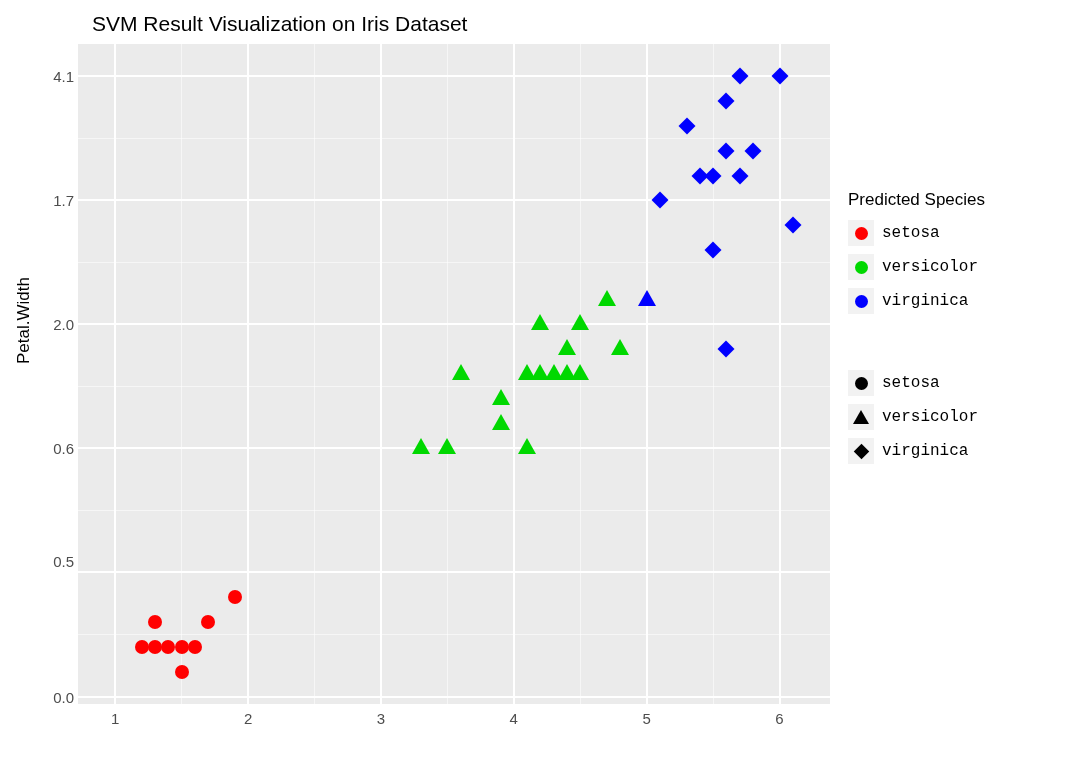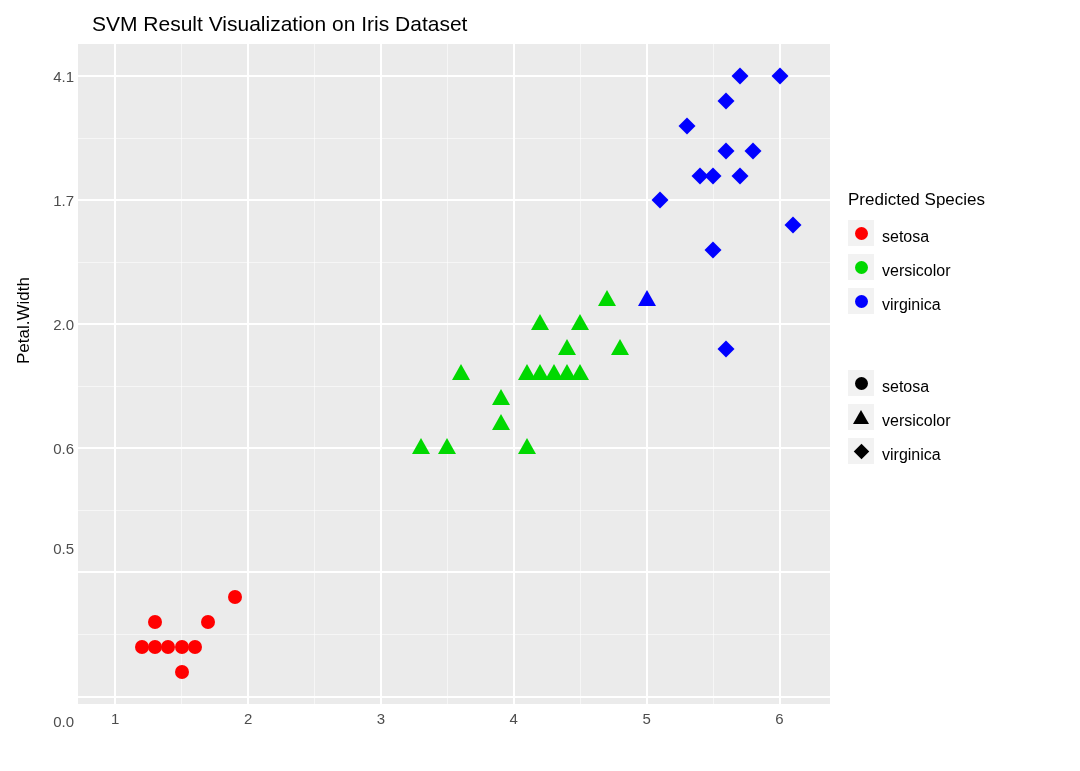--- a/index.html
+++ b/index.html
@@ -106,22 +106,23 @@
 
   
   .legend {
     position: absolute;
     left: 848px;
     width: 220px;
     font-size: 16px;
   }
   .legend .ltitle { font-size: 17px; margin-bottom: 10px; }
   .legend .lrow {
-    display: flex; align-items: flex-end;
+    display: flex; align-items: center;
     margin-bottom: 8px;
+    font-family: Liberation Mono, monospace;
   }
   .legend .keybox {
     width: 26px; height: 26px;
     background: #f2f2f2;
     display: flex; align-items: center; justify-content: center;
     margin-right: 8px;
   }
   .legend .glyph-circle { width: 13px; height: 13px; border-radius: 50%; }
   .legend .glyph-tri {
     width:0;height:0;
@@ -207,22 +208,22 @@
 
   <div id="xticks">
       <div class="xtick" style="left: 115.201px;">1</div>
       <div class="xtick" style="left: 248.064px;">2</div>
       <div class="xtick" style="left: 380.926px;">3</div>
       <div class="xtick" style="left: 513.788px;">4</div>
       <div class="xtick" style="left: 646.65px;">5</div>
       <div class="xtick" style="left: 779.512px;">6</div>
     </div>
   <div id="yticks">
-      <div class="ytick" style="top: 696.556px; margin-top: 24px;">0.0</div>
-      <div class="ytick" style="top: 548px; text-align: right;">0.5</div>
+      <div class="ytick" style="top: 696.556px;">0.0</div>
+      <div class="ytick" style="top: 561px; text-align: right;">0.5</div>
       <div class="ytick" style="top: 448.436px;">0.6</div>
       <div class="ytick" style="top: 324.376px;">2.0</div>
       <div class="ytick" style="top: 200.316px;">1.7</div>
       <div class="ytick" style="top: 76.2556px;">4.1</div>
     </div>
 
   <div class="ylabel">Petal.Width</div>
 
   <div class="legend" style="top:190px">
     <div class="ltitle">Predicted Species</div>

